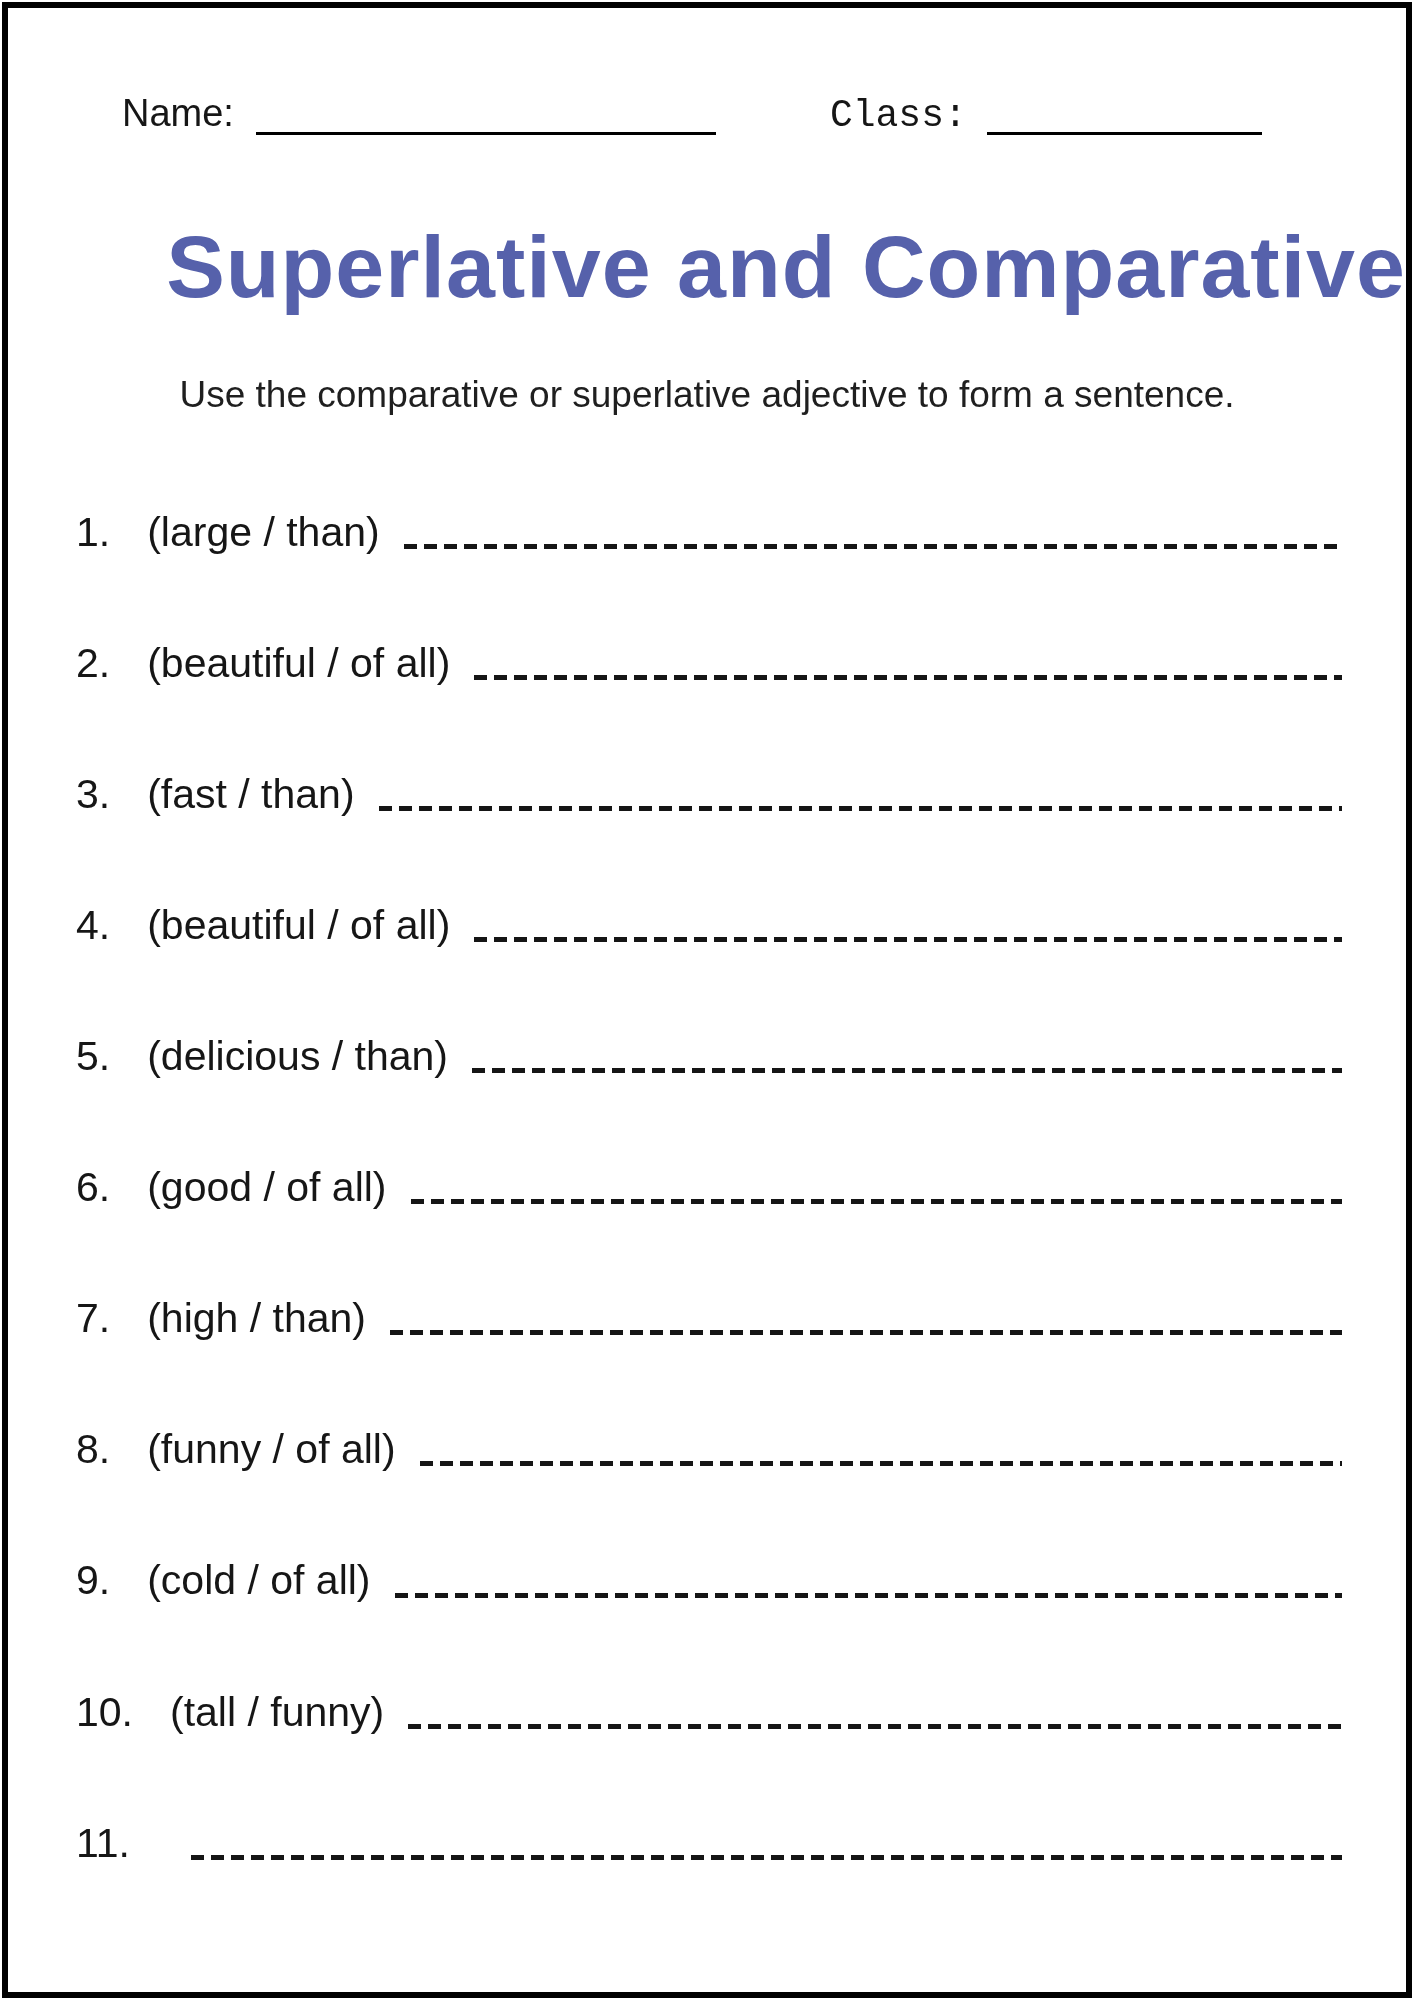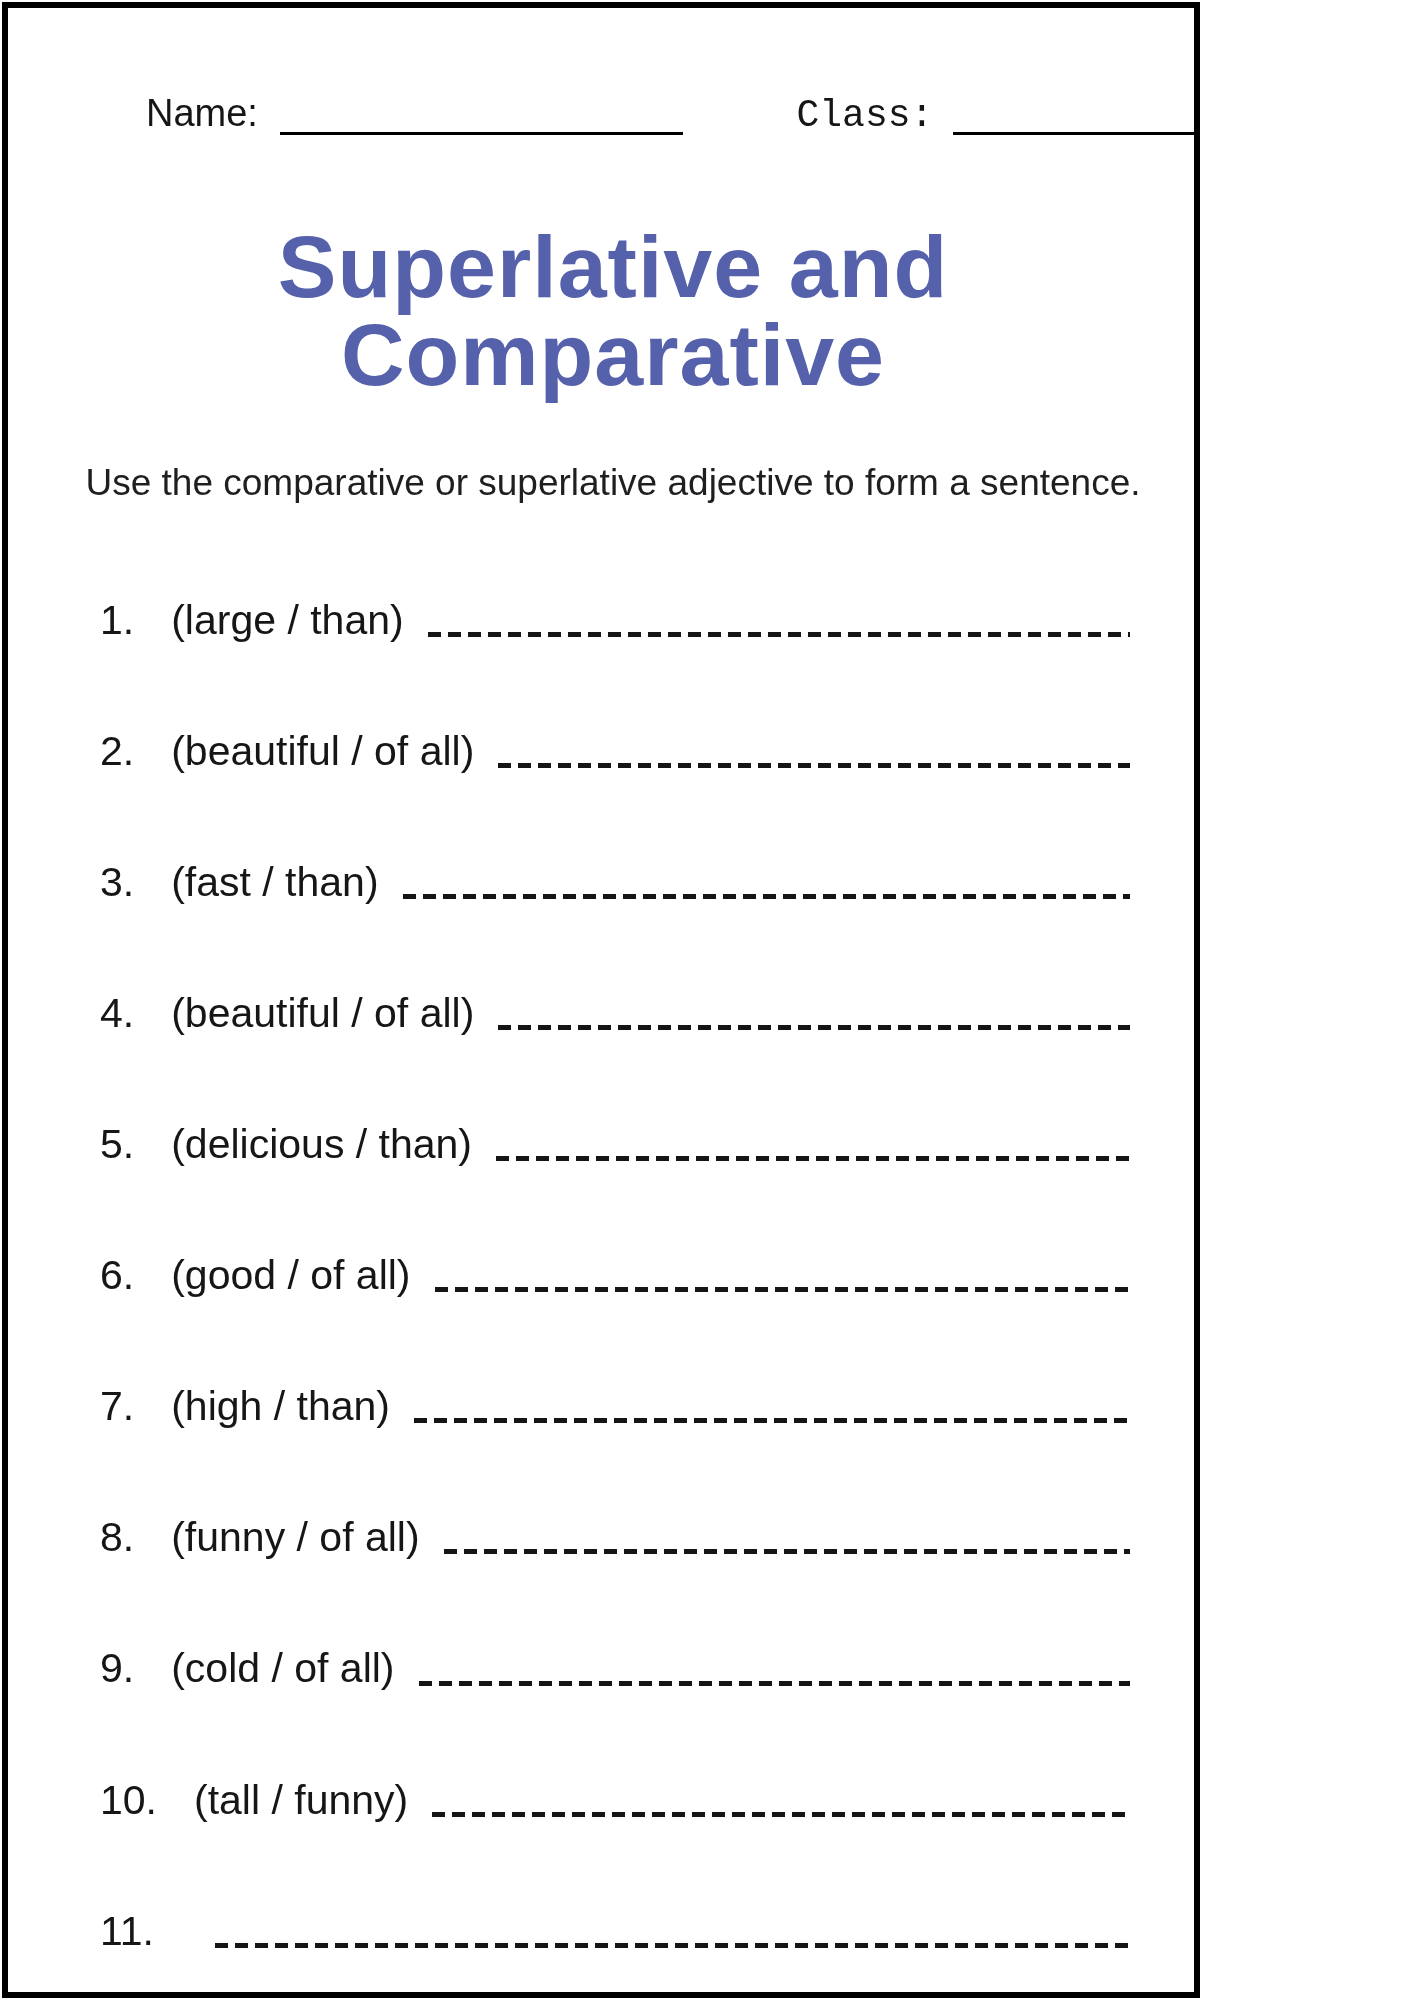--- a/index.html
+++ b/index.html
@@ -3,29 +3,28 @@
 <meta charset="utf-8">
 <style>
   html, body {
     margin: 0;
     padding: 0;
     background: #ffffff;
   }
   .page {
     position: relative;
     box-sizing: border-box;
-    width: 1198px;
+    width: 1410px;
     height: 1996px;
     margin: 2px;
     border: 6px solid #000000;
     background: #ffffff;
     font-family: "Liberation Sans", sans-serif;
     color: #161616;
     overflow: hidden;
-    padding-left: 24px;
   }
   
   .header-row {
     display: flex;
     align-items: baseline;
     padding: 86px 0 0 114px;
     font-size: 38px;
     line-height: 1;
     white-space: nowrap;
   }
@@ -33,21 +32,21 @@
     align-self: flex-end;
     height: 3px;
     background: #000000;
   }
   .name-line  { width: 460px; margin-left: 22px; }
   .class-gap  { margin-left: 114px; font-family: Liberation Mono, monospace; }
   .class-line { width: 275px; margin-left: 20px; }
   
   .title {
     margin-top: 88px;
-    text-align: center;
+    text-align: right;
     font-size: 88px;
     line-height: 1;
     font-weight: bold;
     color: #5661ab;
     letter-spacing: 1px;
   }
   
   .instruction {
     margin-top: 64px;
     text-align: center;

